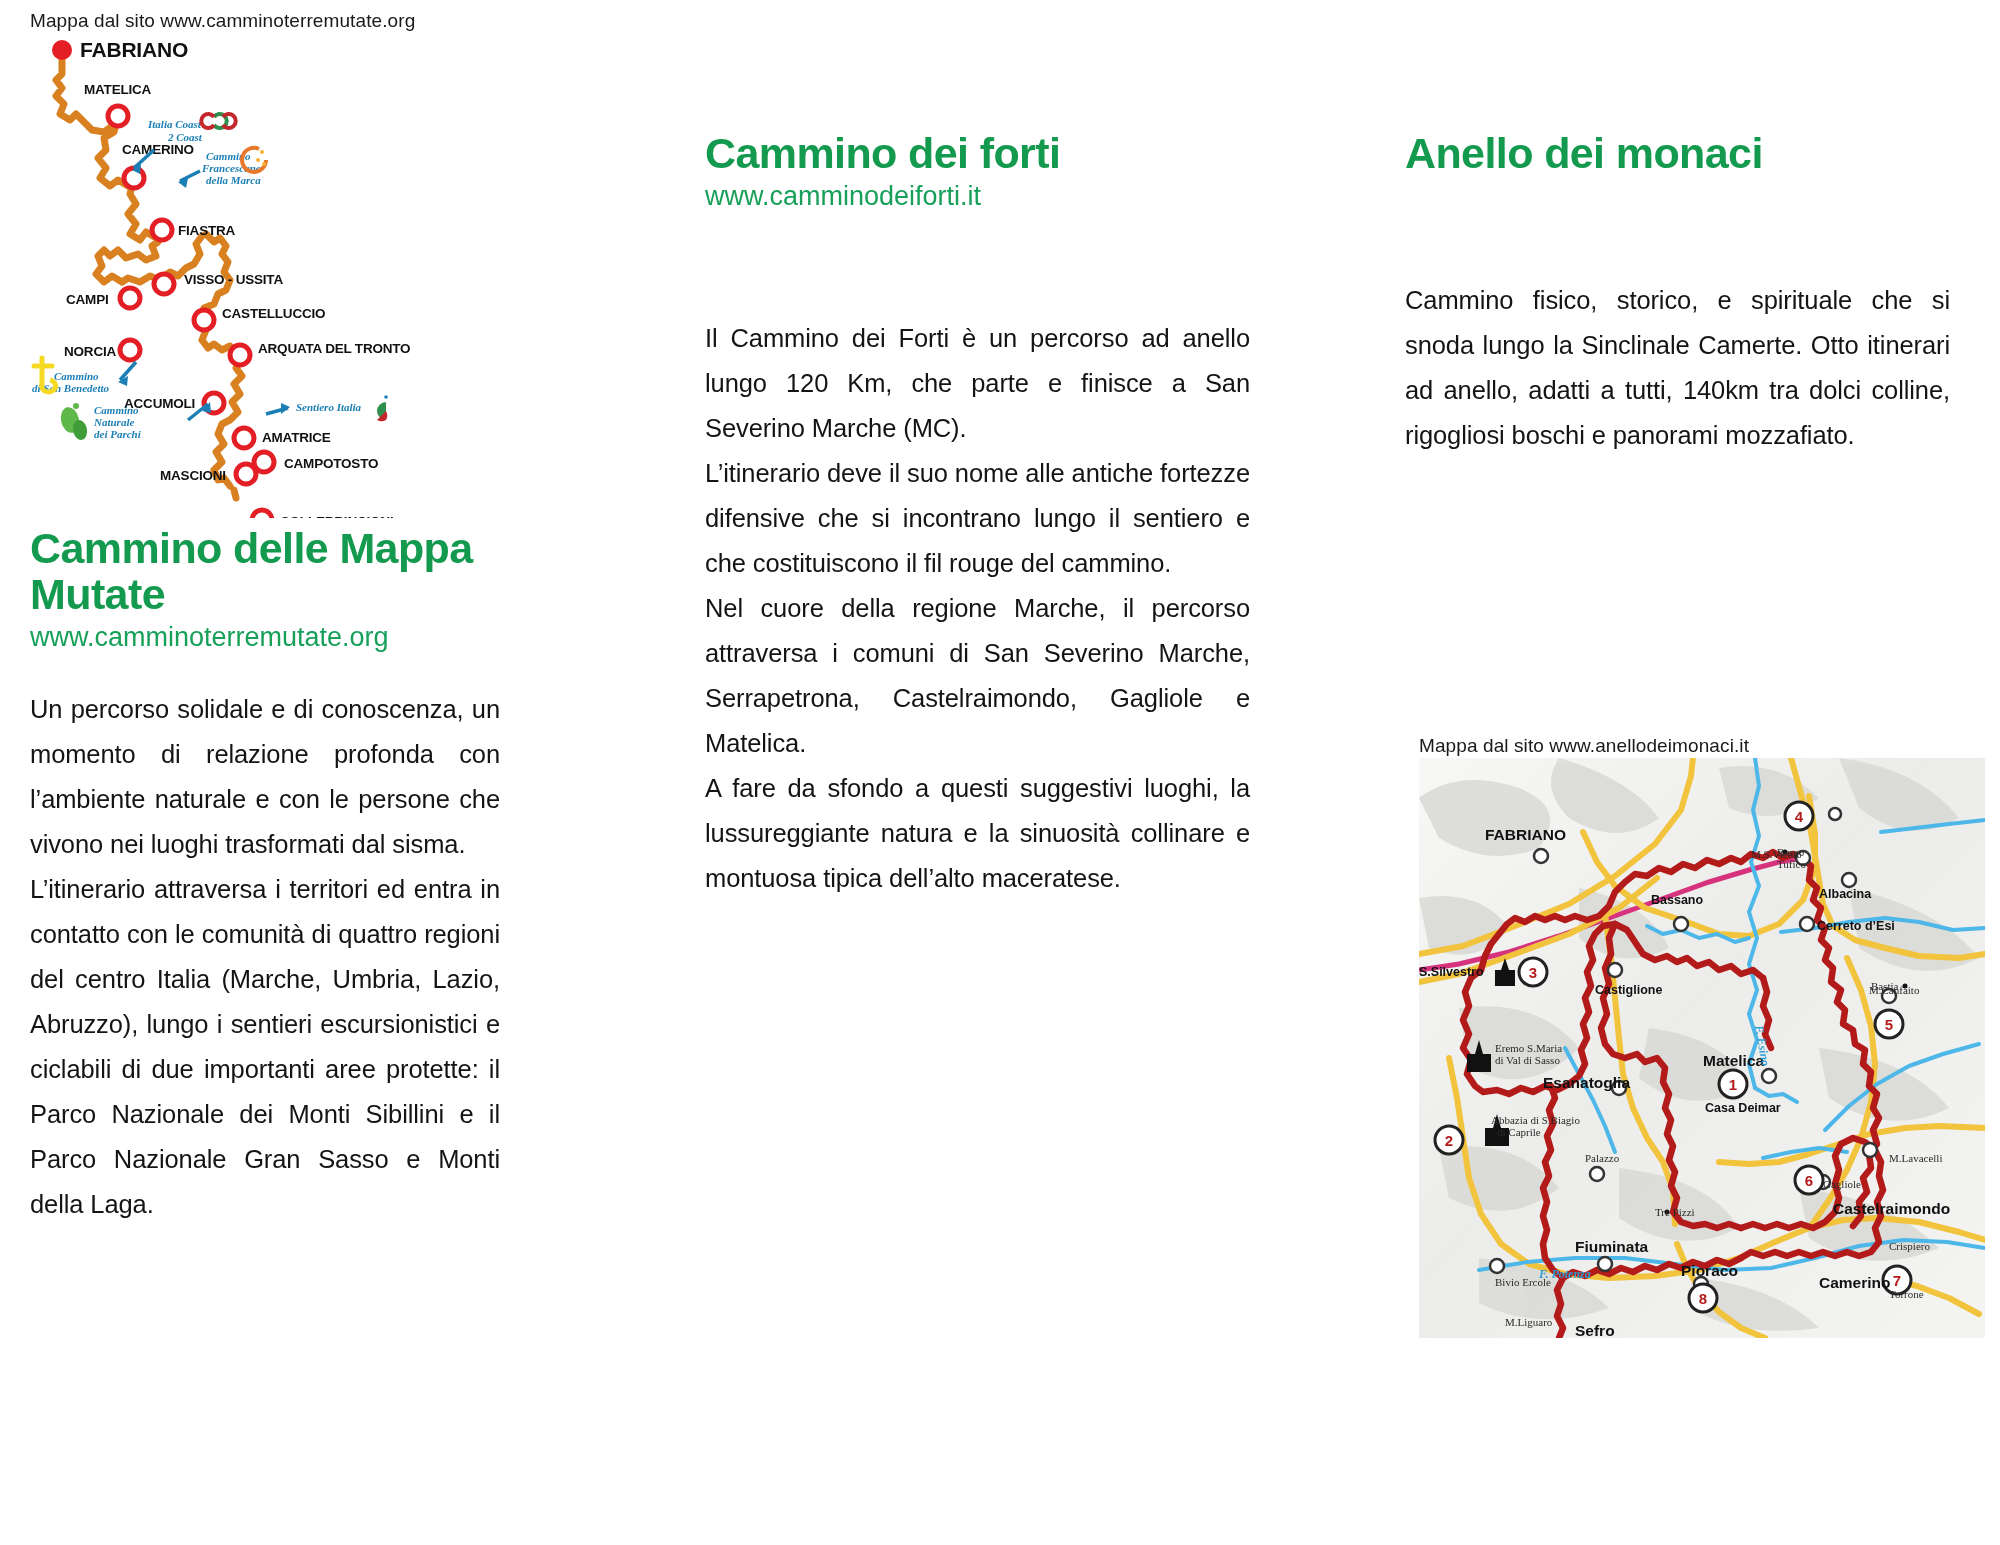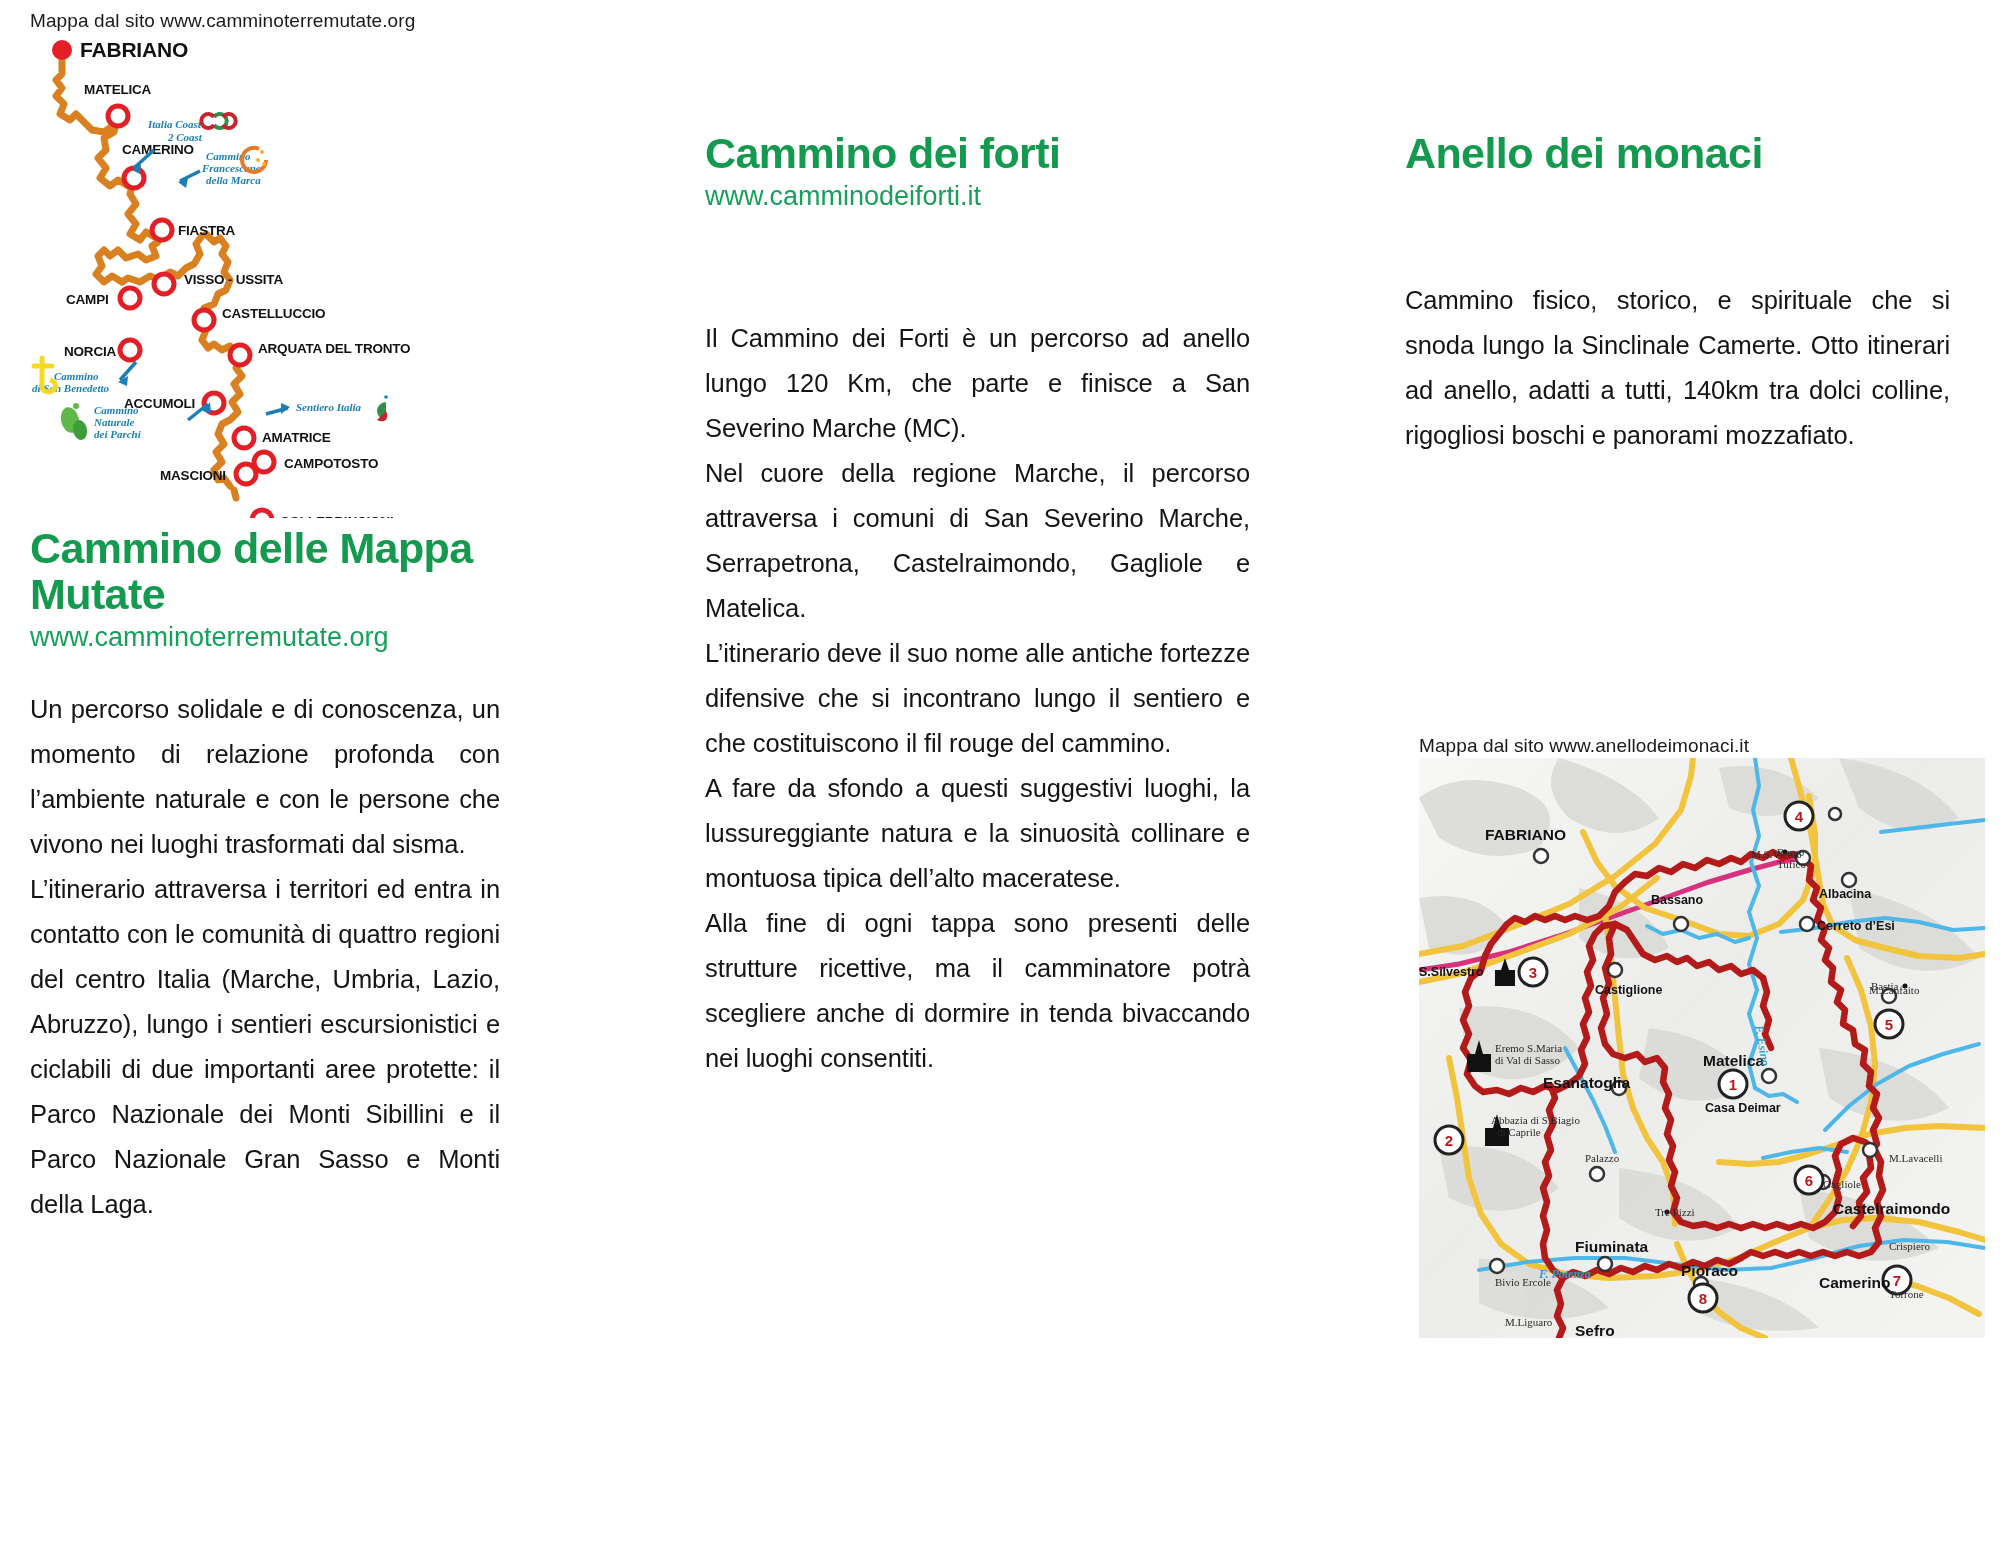--- a/index.html
+++ b/index.html
@@ -292,24 +292,23 @@
       <p>Un percorso solidale e di conoscenza, un momento di relazione profonda con l’ambiente naturale e con le persone che vivono nei luoghi trasformati dal sisma.</p>
       <p>L’itinerario attraversa i territori ed entra in contatto con le comunità di quattro regioni del centro Italia (Marche, Umbria, Lazio, Abruzzo), lungo i sentieri escursionistici e ciclabili di due importanti aree protette: il Parco Nazionale dei Monti Sibillini e il Parco Nazionale Gran Sasso e Monti della Laga.</p>
     </div>
   </div>
 
   <div class="col" id="col-mid" style="top: 130px;">
     <h1 class="brand-title">Cammino dei forti</h1>
     <div class="brand-url">www.camminodeiforti.it</div>
     <div class="body-text" style="margin-top:102px;">
       <p>Il Cammino dei Forti è un percorso ad anello lungo 120 Km, che parte e finisce a San Severino Marche (MC).</p>
+      <p>L’itinerario deve il suo nome alle antiche fortezze difensive che si incontrano lungo il sentiero e che costituiscono il fil rouge del cammino.</p>
       <p>Nel cuore della regione Marche, il percorso attraversa i comuni di San Severino Marche, Serrapetrona, Castelraimondo, Gagliole e Matelica.</p>
-      <p>L’itinerario deve il suo nome alle antiche fortezze difensive che si incontrano lungo il sentiero e che costituiscono il fil rouge del cammino.</p>
       <p>A fare da sfondo a questi suggestivi luoghi, la lussureggiante natura e la sinuosità collinare e montuosa tipica dell’alto maceratese.</p>
-      <p>Alla fine di ogni tappa sono presenti delle strutture ricettive, ma il camminatore potrà scegliere anche di dormire in tenda bivaccando nei luoghi consentiti.</p>
     </div>
   </div>
 
   <div class="col" id="col-right" style="top: 130px;">
     <h1 class="brand-title">Anello dei monaci</h1>
     <div class="body-text" style="margin-top:102px;">
       <p>Cammino fisico, storico, e spirituale che si snoda lungo la Sinclinale Camerte. Otto itinerari ad anello, adatti a tutti, 140km tra dolci colline, rigogliosi boschi e panorami mozzafiato.</p>
     </div>
   </div>
 

